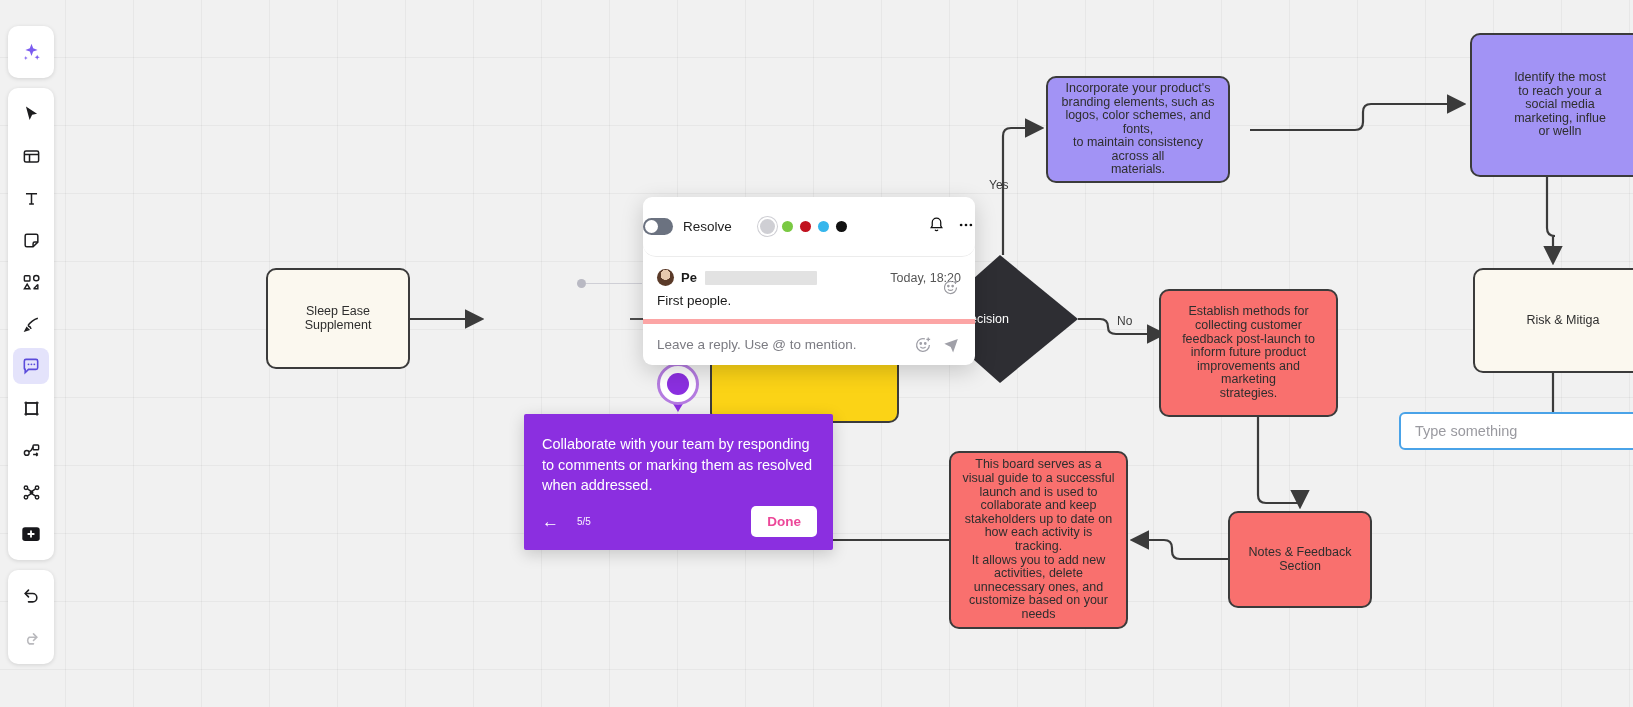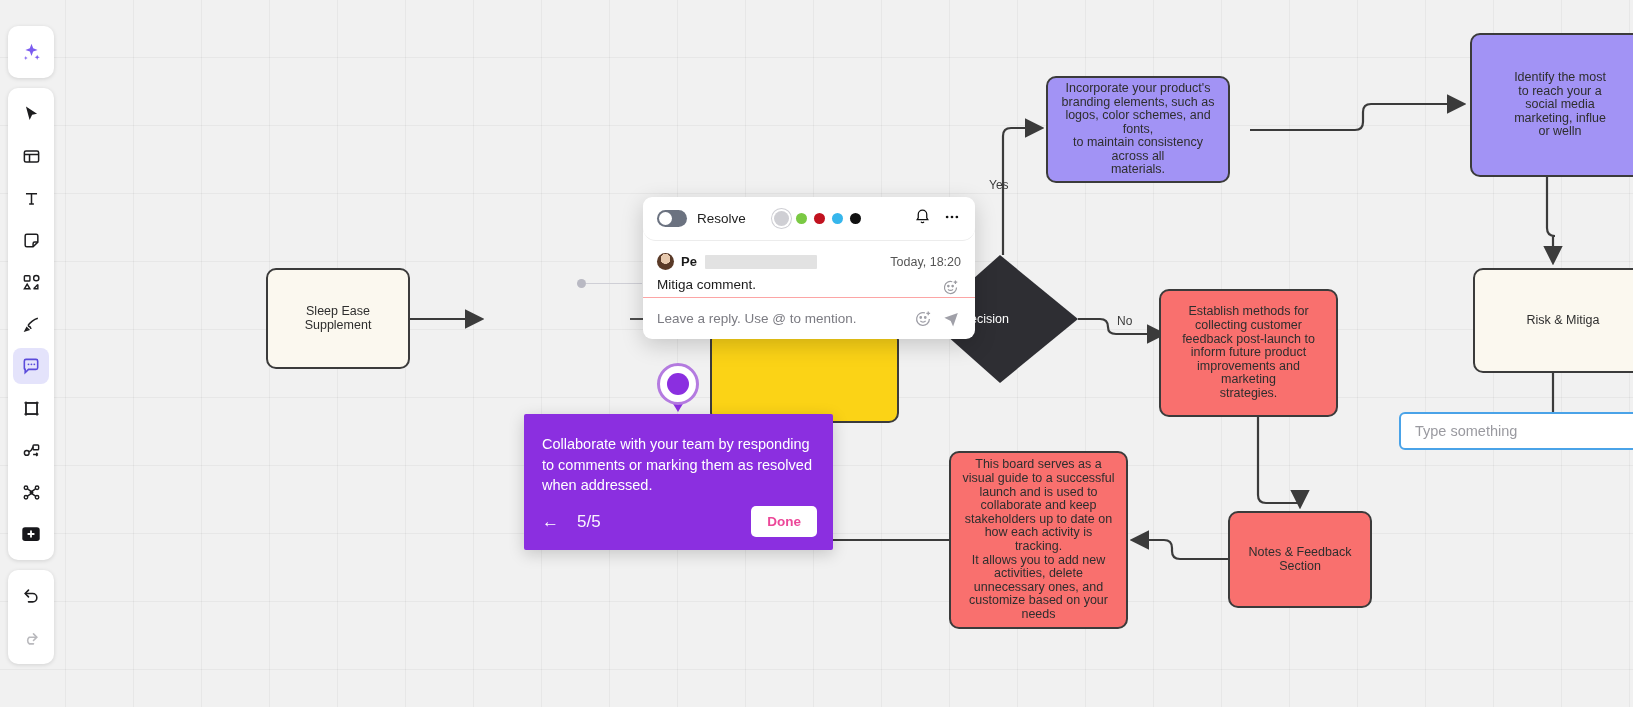--- a/index.html
+++ b/index.html
@@ -88,23 +88,23 @@
   #comment-popup {
     position: absolute; left: 643px; top: 197px;
     width: 332px;
     background: #ffffff;
     border-radius: 9px;
     box-shadow: 0 6px 22px rgba(0,0,0,0.18);
     z-index: 60;
     overflow: hidden;
   }
   #cp-header {
-    height: 44px;
+    height: 60px;
     display: flex; align-items: center;
-    padding: 0 14px;
+    padding: 0 0;
     border-bottom: 1px solid #ececec;
     gap: 10px;
     border-radius: 13px;
   }
   .toggle {
     width: 30px; height: 17px; border-radius: 9px;
     background: #6b7280;
     position: relative; flex: none; cursor: pointer;
   }
   .toggle::after {
@@ -115,21 +115,21 @@
   #cp-header .resolve-label { font-size: 13.5px; color: #222; font-weight: 400; }
   .dots { display: flex; align-items: center; gap: 7px; margin-left: 18px; }
   .cdot { width: 11px; height: 11px; border-radius: 50%; cursor: pointer; }
   .cdot.sel {
     width: 15px; height: 15px;
     background: #cfcfd4;
     box-shadow: 0 0 0 2px #ffffff, 0 0 0 3px #cfcfd4;
   }
   .hicon { margin-left: auto; display: flex; align-items: center; gap: 12px; color: #111; }
 
-  #cp-body { padding: 12px 14px 5px 14px; border-bottom: 1px solid #fca5a5; }
+  #cp-body { padding: 12px 14px 11px 14px; border-bottom: 5px solid #fca5a5; }
   .cmt-top { display: flex; align-items: center; gap: 7px; }
   .avatar {
     width: 17px; height: 17px; border-radius: 50%;
     background: radial-gradient(circle at 50% 35%, #e7c9ae 0 35%, #5a3a28 36% 100%);
     flex: none;
   }
   .cmt-author { font-size: 13px; font-weight: bold; color: #1a1a1a; }
   .redact {
     display: inline-block;
     width: 112px; height: 14px;
@@ -188,21 +188,21 @@
     color: #ffffff;
     padding: 20px 18px 14px 18px;
     box-shadow: 0 4px 16px rgba(0,0,0,0.18);
   }
   #tour .tour-text { font-size: 14.5px; line-height: 20.5px; }
   #tour .tour-foot {
     position: absolute; left: 18px; right: 16px; bottom: 13px;
     display: flex; align-items: center;
   }
   #tour .back-arrow { font-size: 17px; cursor: pointer; line-height: 1; }
-  #tour .step { font-size: 17px; margin-left: 18px; opacity: 0.95; }
+  #tour .step { font-size: 10px; margin-left: 18px; opacity: 0.95; }
   #tour .done-btn {
     margin-left: auto;
     background: #ffffff; color: #ec4899;
     border: none; border-radius: 5px;
     font-size: 13.5px; font-weight: bold;
     padding: 8px 16px;
     cursor: pointer;
     font-family: "Liberation Sans", sans-serif;
   }
 
@@ -463,21 +463,21 @@
       </div>
     </div>
 
     <div id="cp-body">
       <div class="cmt-top">
         <span class="avatar"></span>
         <span class="cmt-author">Pe</span>
         <span class="redact"></span>
         <span class="cmt-time">Today, 18:20</span>
       </div>
-      <div class="cmt-text">Mitiga comment.</div>
+      <div class="cmt-text">First people.</div>
       <span class="cmt-react">
         <svg width="17" height="17" viewBox="0 0 24 24" fill="none" stroke="currentColor" stroke-width="1.7">
           <path d="M20.5 12a8.5 8.5 0 11-6-8.1"></path>
           <circle cx="9" cy="10" r="1" fill="currentColor"></circle>
             <circle cx="15" cy="10" r="1" fill="currentColor"></circle>
           <path d="M8.5 14.5a4.5 4.5 0 007 0"></path>
           <path d="M19 2v5M16.5 4.5h5"></path>
         </svg>
       </span>
     </div>

